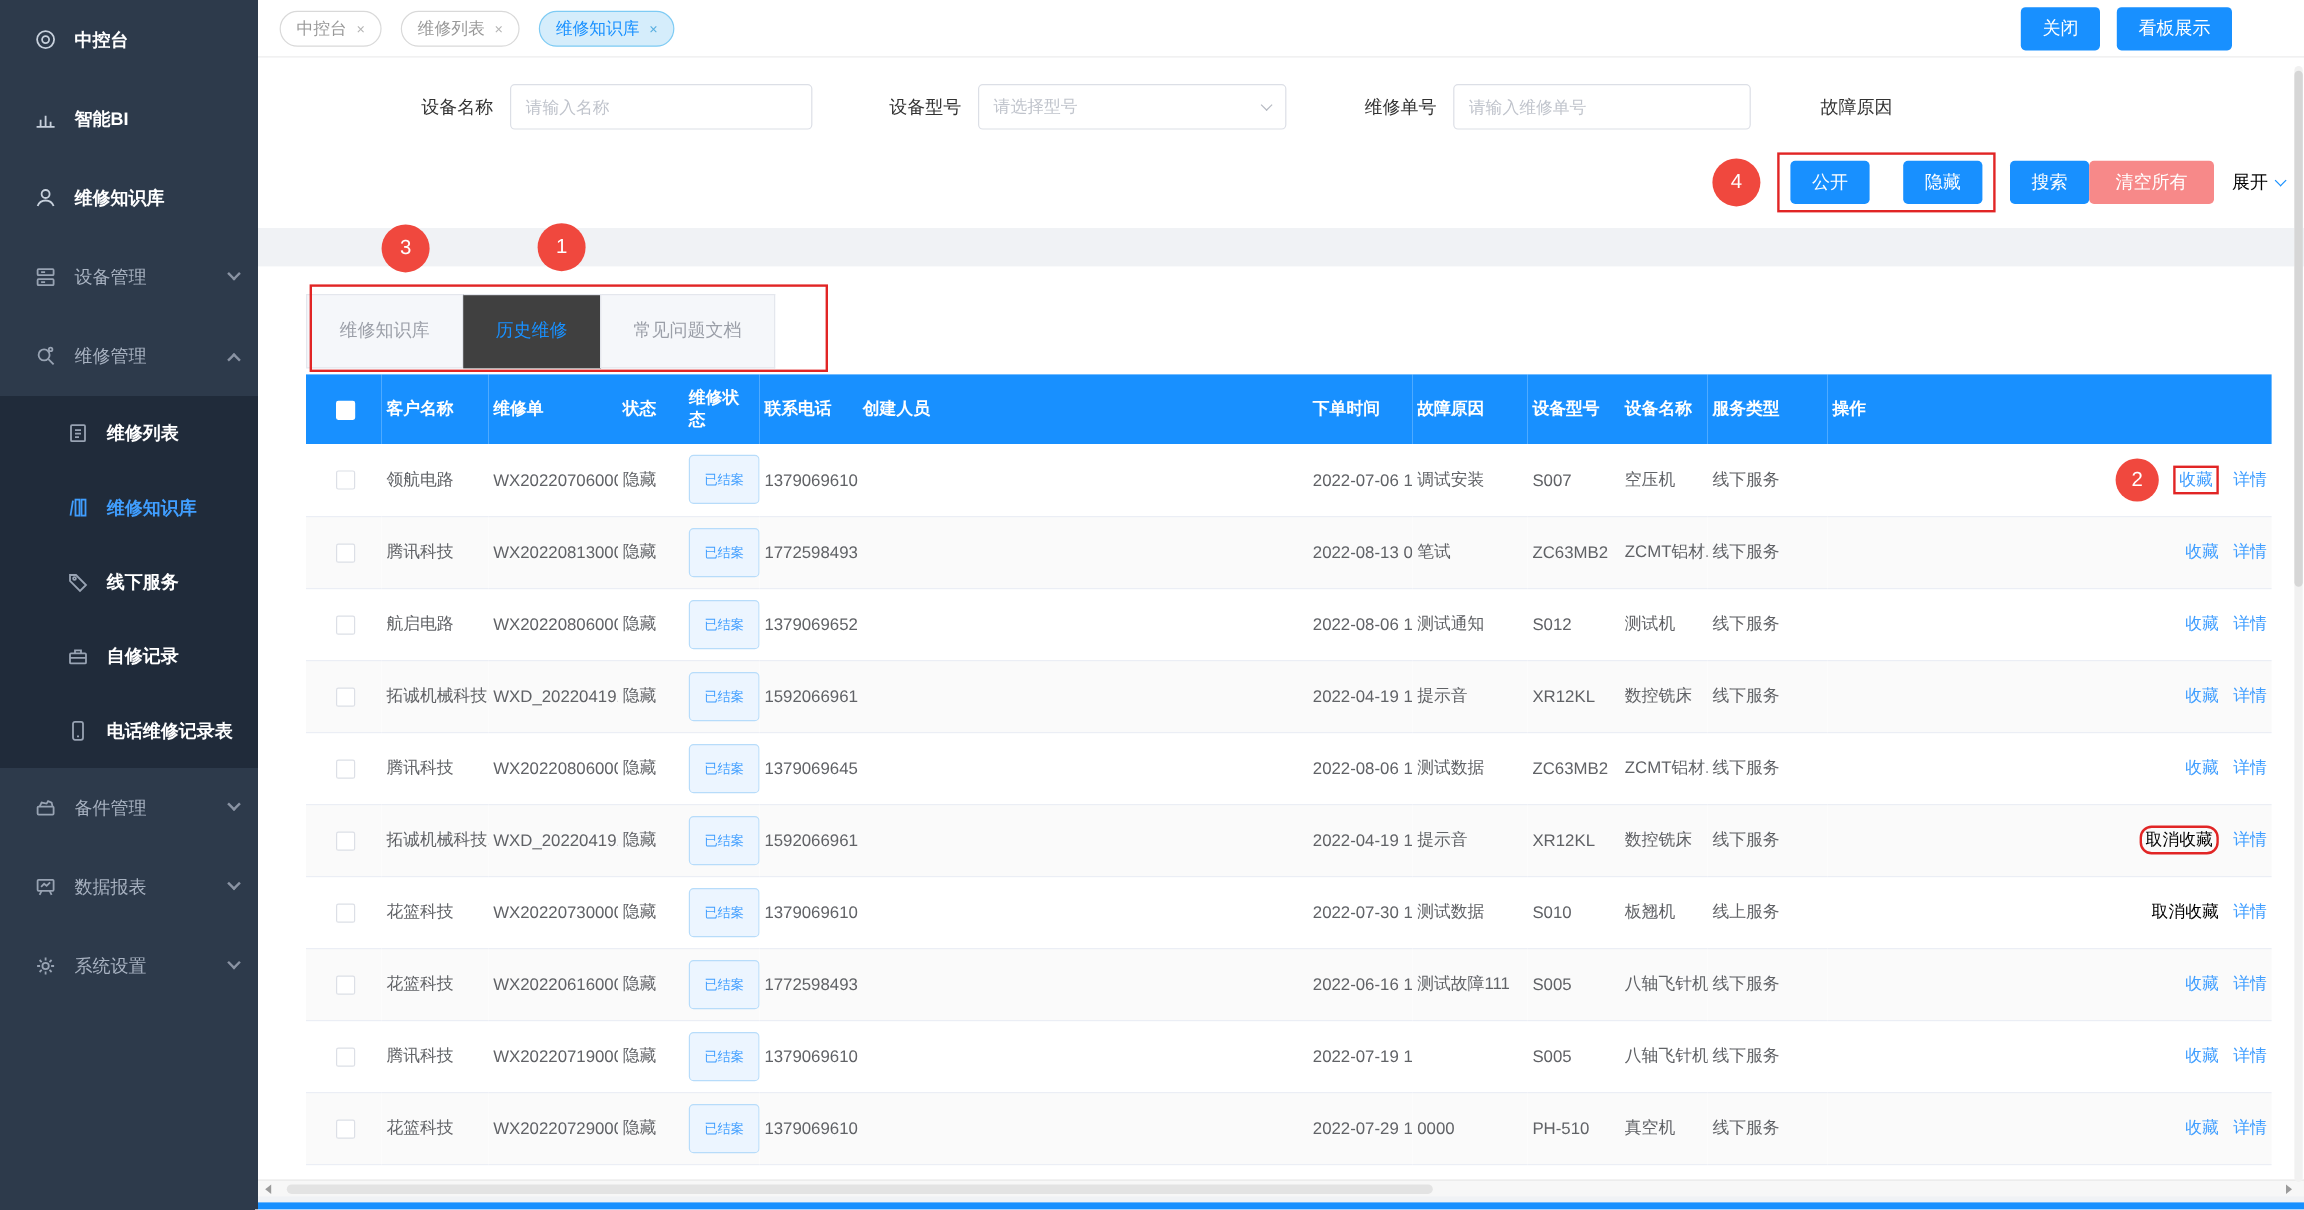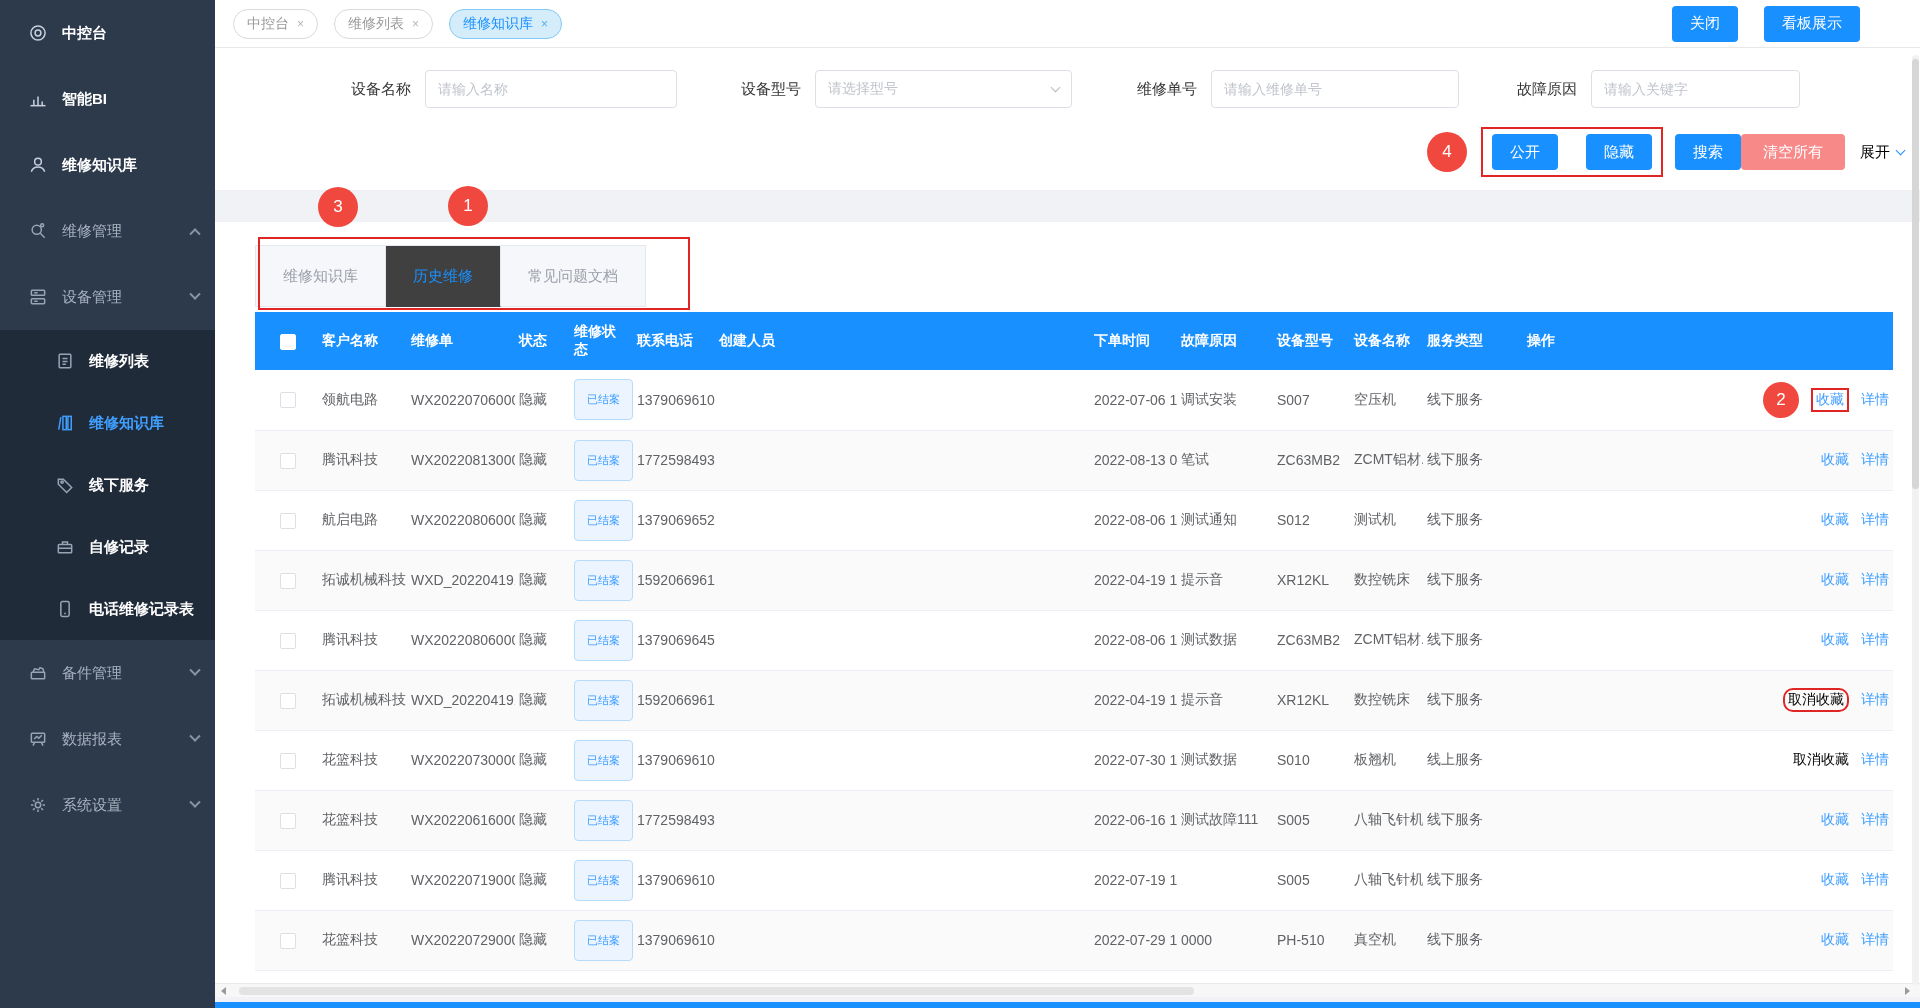--- a/index.html
+++ b/index.html
@@ -31,21 +31,21 @@
   .topbar { height:48px; background:#fff; border-bottom:1px solid #e8e8e8; display:flex;
     align-items:center; padding:0 60px 0 18px; flex:none; }
   .tagpill { height:30px; display:inline-flex; align-items:center; padding:0 13px; border-radius:16px;
     border:1px solid #d9d9d9; background:#fff; color:#999; font-size:14px; margin-right:16px; cursor:pointer; }
   .tagpill .x { margin-left:8px; font-size:12px; color:#b5b5b5; }
   .tagpill.active { background:#d5edfb; border-color:#7ecbf4; color:#1890ff; }
   .tagpill.active .x { color:#56aee0; }
   .topbar-spacer { flex:1; }
   .btn { background:#1890ff; color:#fff; border:none; border-radius:4px; font-size:15px;
     height:36px; padding:0 18px; cursor:pointer; font-family:inherit; }
-  .topbar .btn { margin-left:26px; }
+  .topbar .btn { margin-left:14px; }
 
   
   .filter-card { height:142px; background:#fff; flex:none; }
   .filter-row { display:flex; align-items:center; height:74px; padding-top:8px; }
   .f-group { display:flex; align-items:center; }
   .f-label { font-size:15px; color:#333; text-align:right; white-space:nowrap; margin-right:14px; }
   .f-input { height:38px; border:1px solid #dcdfe6; border-radius:4px; padding:0 12px; font-size:14px;
     color:#606266; font-family:inherit; outline:none; }
   .f-input::placeholder { color:#c0c4cc; }
   .f-select { height:38px; border:1px solid #dcdfe6; border-radius:4px; padding:0 12px; display:flex;
@@ -132,35 +132,35 @@
     </div>
     <div class="s-item bright">
       <svg class="s-ico" viewBox="0 0 24 24" fill="none" stroke="currentColor" stroke-width="1.8">
           <circle cx="12" cy="8" r="4"></circle>
           <path d="M4 20c1.5-4 5-5.5 8-5.5s6.5 1.5 8 5.5"></path>
         </svg>
       <span class="s-label">维修知识库</span>
     </div>
     <div class="s-item">
       <svg class="s-ico" viewBox="0 0 24 24" fill="none" stroke="currentColor" stroke-width="1.8">
+          <rect x="4" y="4" width="16" height="6" rx="1"></rect>
+          <rect x="4" y="14" width="16" height="6" rx="1"></rect>
+          <path d="M7.5 7h4M7.5 17h4"></path>
+        </svg>
+      <span class="s-label">设备管理</span>
+      <span class="chev down"></span>
+    </div>
+    <div class="s-item">
+      <svg class="s-ico" viewBox="0 0 24 24" fill="none" stroke="currentColor" stroke-width="1.8">
           <circle cx="10.5" cy="10.5" r="5.5"></circle>
           <path d="M14.8 14.8L20 20"></path>
           <circle cx="17" cy="5" r="1.8"></circle>
         </svg>
       <span class="s-label">维修管理</span>
       <span class="chev up"></span>
-    </div>
-    <div class="s-item">
-      <svg class="s-ico" viewBox="0 0 24 24" fill="none" stroke="currentColor" stroke-width="1.8">
-          <rect x="4" y="4" width="16" height="6" rx="1"></rect>
-          <rect x="4" y="14" width="16" height="6" rx="1"></rect>
-          <path d="M7.5 7h4M7.5 17h4"></path>
-        </svg>
-      <span class="s-label">设备管理</span>
-      <span class="chev down"></span>
     </div>
 
     <div class="submenu">
       <div class="s-item">
         <svg class="s-ico" viewBox="0 0 24 24" fill="none" stroke="currentColor" stroke-width="1.8">
             <rect x="5" y="4" width="14" height="16" rx="1"></rect>
             <path d="M9 9h6M9 12.5h6M9 16h4"></path>
           </svg>
         <span class="s-label">维修列表</span>
       </div>
@@ -253,21 +253,20 @@
             <span>请选择型号</span>
             <span class="sel-chev"></span>
           </span>
         </div>
         <div class="f-group" style="margin-left:65px">
           <span class="f-label">维修单号</span>
           <input class="f-input" style="width: 248px;" placeholder="请输入维修单号">
         </div>
         <div class="f-group" style="margin-left:58px">
           <span class="f-label">故障原因</span>
-          <input class="f-input" style="width: 209px;" placeholder="请输入关键字">
         </div>
       </div>
       <div class="actions-row">
         <span class="acircle" style="margin-right:14px">4</span>
         <span class="redbox-btns">
           <button class="btn">公开</button>
           <button class="btn">隐藏</button>
         </span>
         <button class="btn">搜索</button>
         <button class="btn pink" style="padding:0 22px">清空所有</button>

